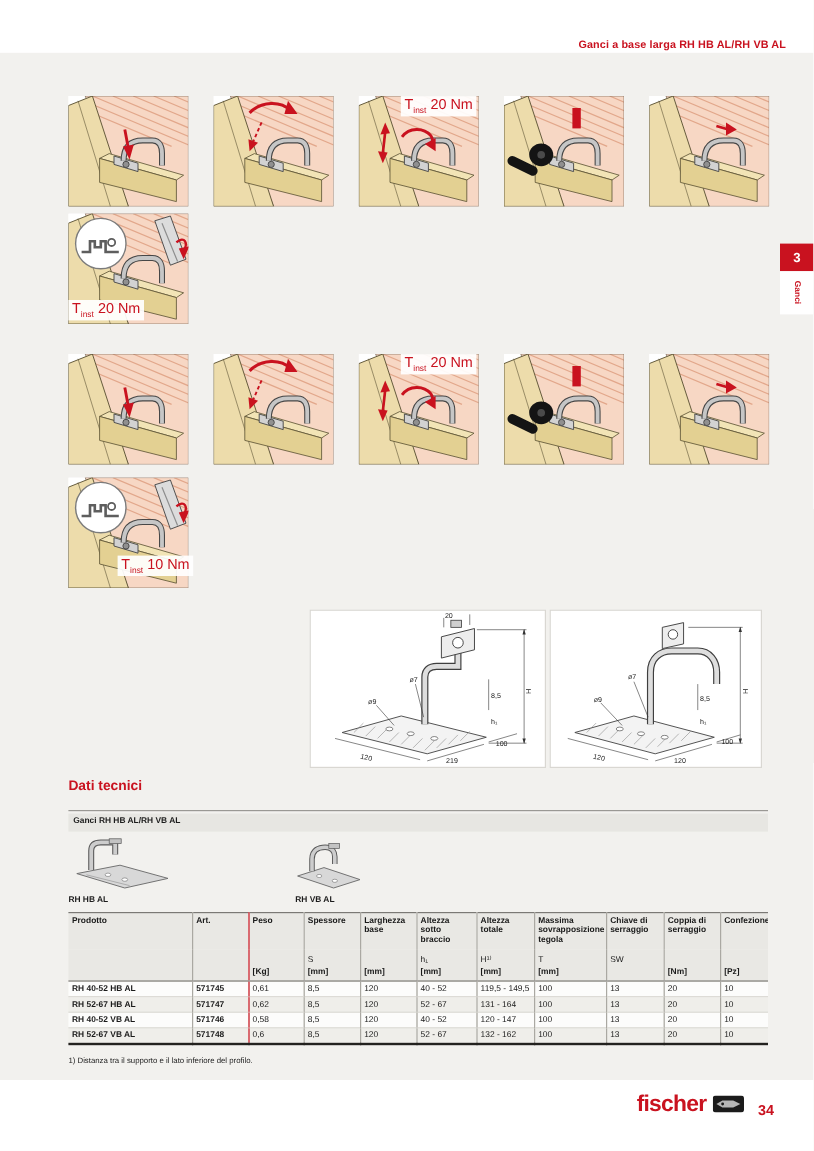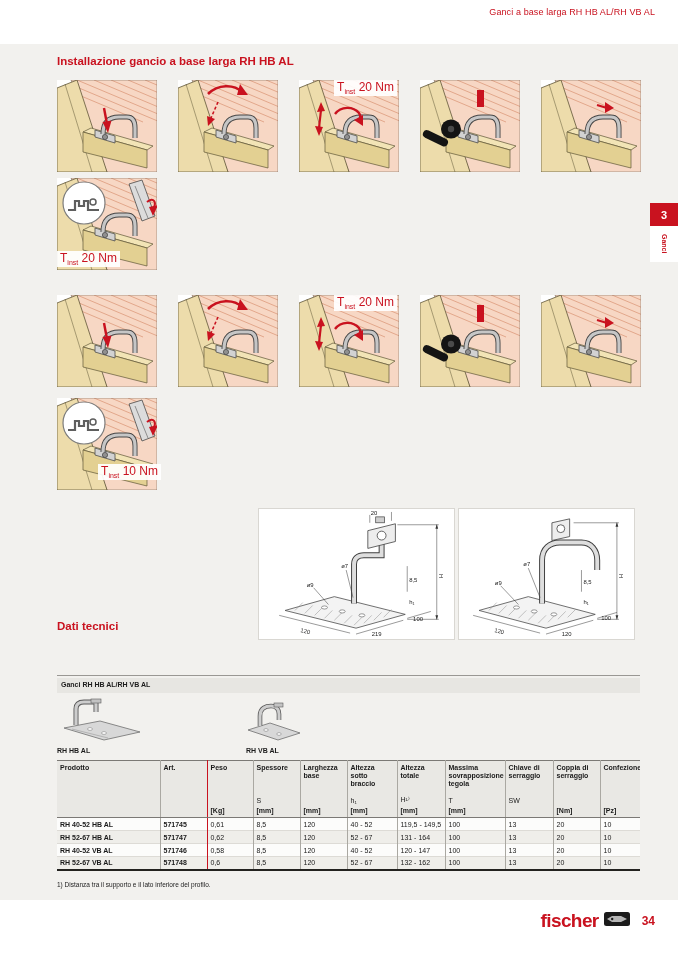--- a/index.html
+++ b/index.html
@@ -1,20 +1,20 @@
 <!DOCTYPE html>
 <html><head>
 <meta charset="utf-8">
 <style>
   *{margin:0;padding:0;box-sizing:border-box}
   html,body{width:678px;height:959px}
   body{font-family:"Liberation Sans","DejaVu Sans",sans-serif;background:#fff}
   .page{position:relative;width:678px;height:959px;background:#fff;overflow:hidden}
 
-  .header-title{position:absolute;top:7px;right:23px;font-size:9px;font-weight:normal;color:#c9121f;letter-spacing:.1px}
+  .header-title{position:absolute;top:32px;right:23px;font-size:9px;font-weight:bold;color:#c9121f;letter-spacing:.1px}
 
   .content{position:absolute;top:44px;left:0;width:678px;height:856px;background:#f2f1ee}
 
   .sec-title{position:absolute;left:57px;font-size:11.5px;font-weight:bold;color:#c9121f}
   #sec-title-0{top:11px}
   #sec-title-1{top:232px}
 
   .steps-row{position:absolute;left:57px;display:flex;gap:21px}
   #steps-0{top:36px}
   #steps-1{top:251px}
@@ -30,21 +30,21 @@
   .torque.top{top:0;right:2px}
   .torque.bl{left:0;bottom:3px}
   .torque.br{right:-4px;bottom:10px}
 
   .drawbox{position:absolute;top:464px;background:#fff;border:1px solid #d9d7d2}
   #draw-left{left:258px;width:197px;height:132px}
   #draw-right{left:458px;width:177px;height:132px}
   .drawbox svg{display:block;width:100%;height:100%}
   .dim{font-size:6px;fill:#222;font-family:"Liberation Sans","DejaVu Sans",sans-serif}
 
-  #dati-heading{position:absolute;left:57px;top:576px;font-size:11.5px;font-weight:bold;color:#c9121f}
+  #dati-heading{position:absolute;left:57px;top:605px;font-size:11.5px;font-weight:bold;color:#c9121f}
   .rule{position:absolute;left:57px;top:631px;width:583px;height:1px;background:#9a9894}
   .band{position:absolute;left:57px;top:634px;width:583px;height:15px;background:#e7e6e2;font-size:7px;font-weight:bold;color:#1c1c1c;padding:3px 4px}
 
   .prodfig{position:absolute}
   #prod-left{left:60px;top:654px;width:82px;height:46px}
   #prod-right{left:246px;top:658px;width:56px;height:42px}
   .prod-label{position:absolute;top:703px;font-size:7px;font-weight:bold;color:#1c1c1c}
   #prod-label-left{left:57px}
   #prod-label-right{left:246px}
 
@@ -60,35 +60,34 @@
   .tech tbody tr.alt td{background:#efeeea}
   .tech tbody tr+tr td{border-top:1px solid #dddbd6}
   .tech td.b{font-weight:bold}
 
   .footnote{position:absolute;left:57px;top:837px;font-size:6.5px;color:#222}
 
   .side-tab{position:absolute;right:0;top:203px;width:28px}
   .tab-num{width:28px;height:23px;background:#c9121f;color:#fff;font-size:11px;font-weight:bold;display:flex;align-items:center;justify-content:center}
   .tab-label{width:28px;height:36px;background:#fff;color:#c9121f;font-size:7px;font-weight:bold;writing-mode:vertical-rl;display:flex;align-items:center;justify-content:center}
 
-  .footer{position:absolute;top:910px;right:23px;display:flex;align-items:center}
+  .footer{position:absolute;top:910px;right:33px;display:flex;align-items:flex-end}
   .brand{color:#c9121f;font-weight:bold;font-size:19px;letter-spacing:-.6px}
   .badge{margin-left:5px}
   .pagenum{color:#c9121f;font-weight:bold;font-size:12px;margin-left:12px}
 </style>
 </head>
 <body>
 
 <div class="page">
 
   <div class="header-title">Ganci a base larga RH HB AL/RH VB AL</div>
 
   <div class="content">
 
-    <div class="sec-title" id="sec-title-0">Installazione gancio a base larga RH HB AL</div>
     <div class="steps-row" id="steps-0">
         <div class="stepfig">
           <svg viewBox="0 0 100 92" xmlns="http://www.w3.org/2000/svg">
   <defs>
               <clipPath id="pc">
                 <polygon points="14,0 100,0 100,92 50,92 28,36"></polygon>
               </clipPath>
             </defs>
   <rect width="100" height="92" fill="#fff"></rect>
   <polygon points="14,0 100,0 100,92 50,92 28,36" fill="#f7d7c4"></polygon>

